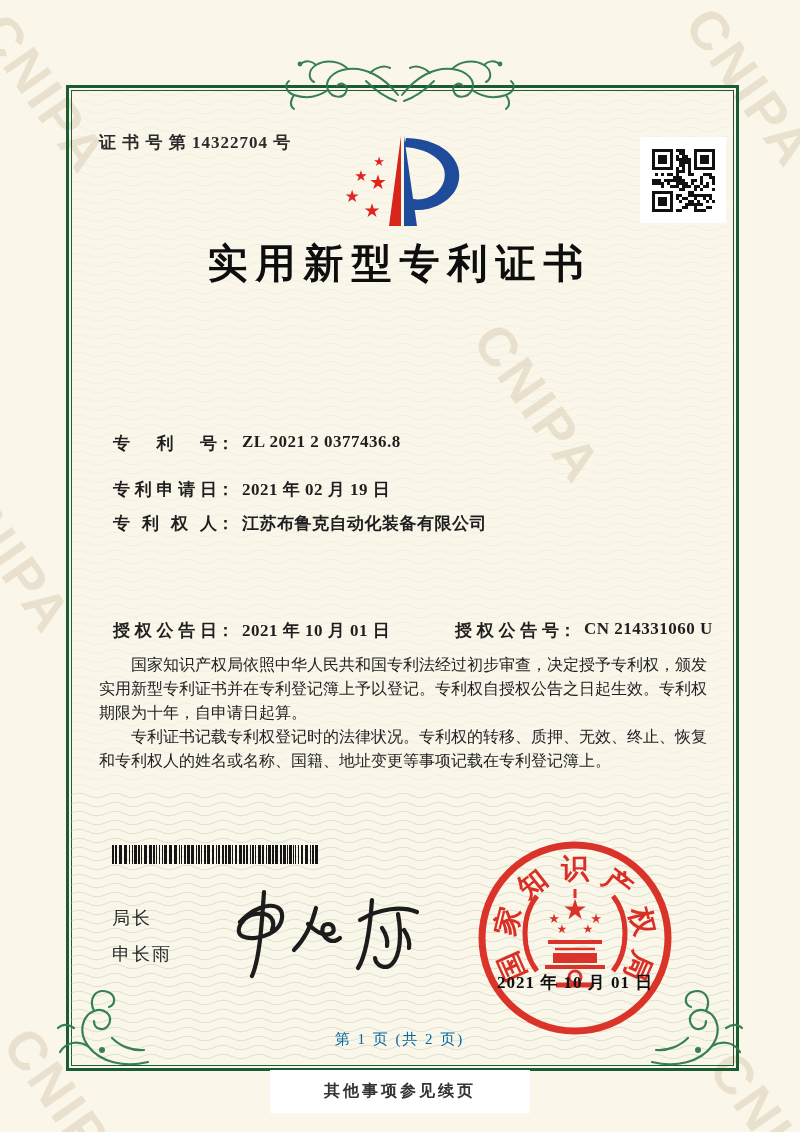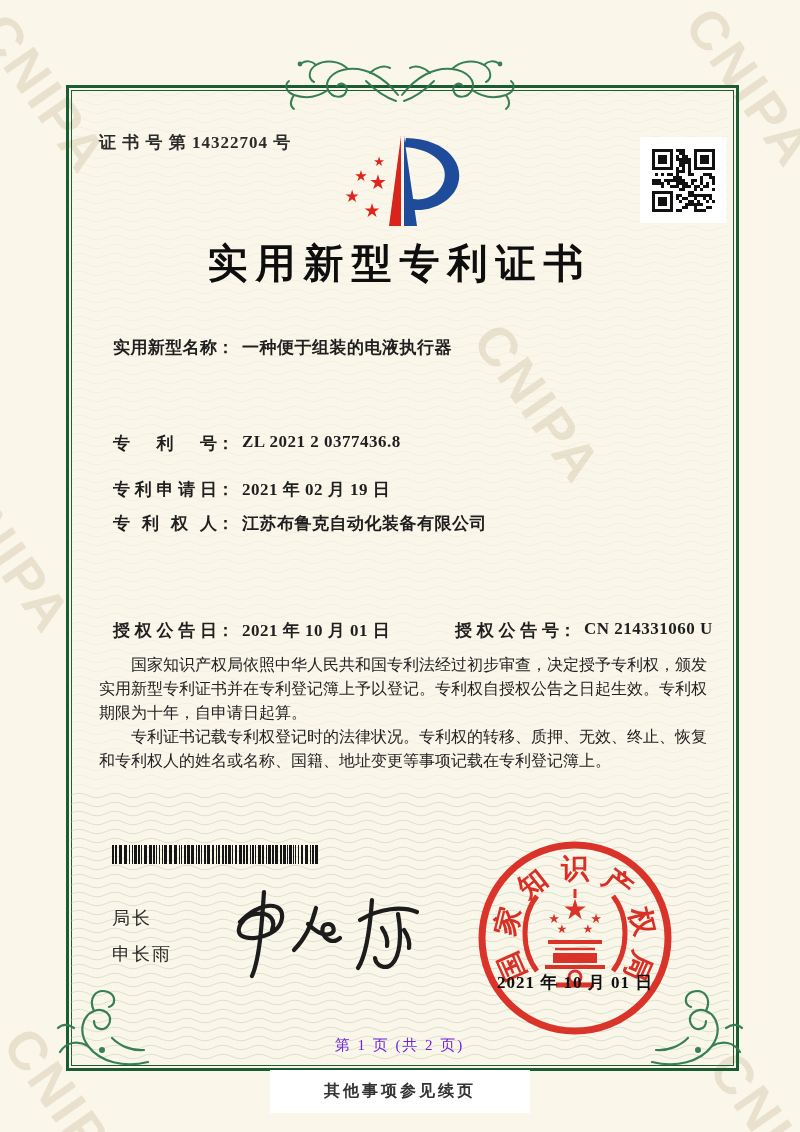--- a/index.html
+++ b/index.html
@@ -93,21 +93,21 @@
     font-size:28px;font-weight:700;color:#d8251b;z-index:2;opacity:0.95;
   }
   .seal-date{
     position:absolute;left:0;top:134px;width:100%;text-align:center;
     font-size:17px;font-weight:700;color:#101010;letter-spacing:1px;z-index:3;
   }
 
   
   .page-info{
     position:absolute;left:66px;top:1030px;width:667px;text-align:center;
-    font-size:15px;color:#6d28d9;z-index:2;letter-spacing:2px;margin-top:6px;
+    font-size:15px;color:#0369a1;z-index:2;letter-spacing:2px;
   }
   .cont-note{
     position:absolute;left:0;top:1070px;width:800px;text-align:center;z-index:2;
   }
   .cont-note span{
     display:inline-block;background:#ffffff;padding:11px 54px;
     font-size:16px;color:#333;letter-spacing:3px;font-weight:600;
   }
 </style>
 </head>
@@ -632,23 +632,20 @@
         <div class="on"></div>
         <div class="on"></div>
         <div class="off"></div>
         <div class="off"></div>
         <div class="off"></div>
       </div>
   </div>
 
   <div class="title">实用新型专利证书</div>
 
-  <div class="frow" style="top:336px;">
-    <span class="flabel">实用新型名称</span><span class="fcolon">：</span><span class="fvalue">一种便于组装的电液执行器</span>
-  </div>
   <div class="frow" style="top:432px;text-decoration:underline;">
     <span class="flabel">专利号</span><span class="fcolon">：</span><span class="fvalue">ZL 2021 2 0377436.8</span>
   </div>
   <div class="frow" style="top:478px;">
     <span class="flabel">专利申请日</span><span class="fcolon">：</span><span class="fvalue">2021 年 02 月 19 日</span>
   </div>
   <div class="frow" style="top:512px;">
     <span class="flabel">专利权人</span><span class="fcolon">：</span><span class="fvalue">江苏布鲁克自动化装备有限公司</span>
   </div>
   <div class="frow" style="top:619px;">

